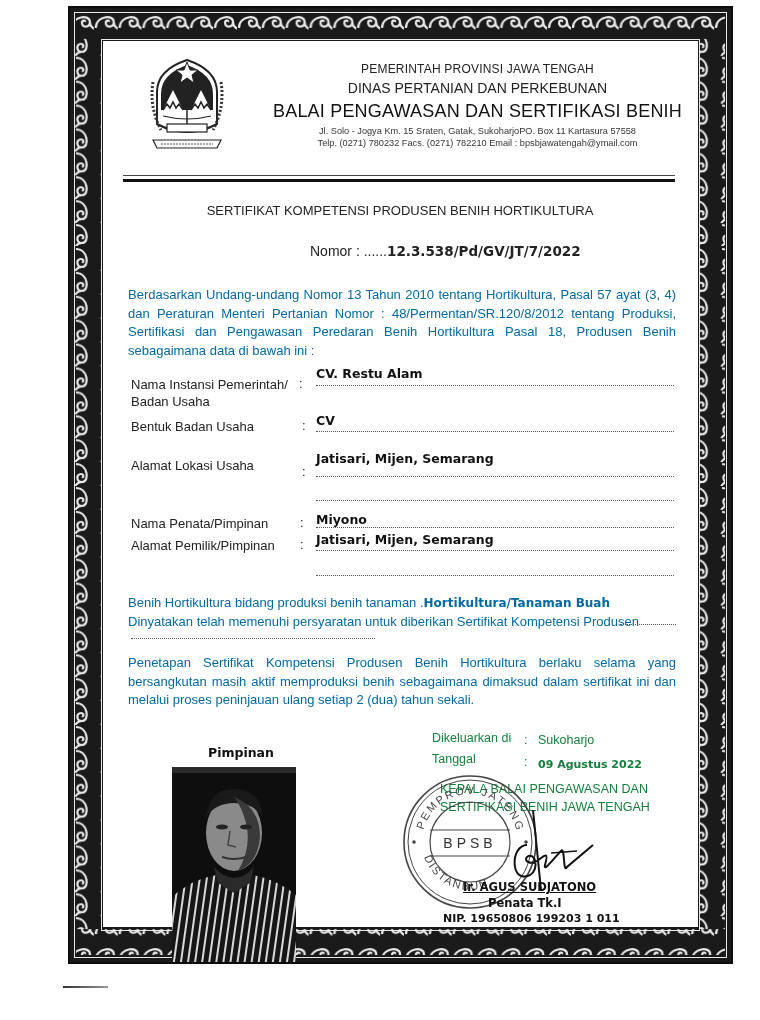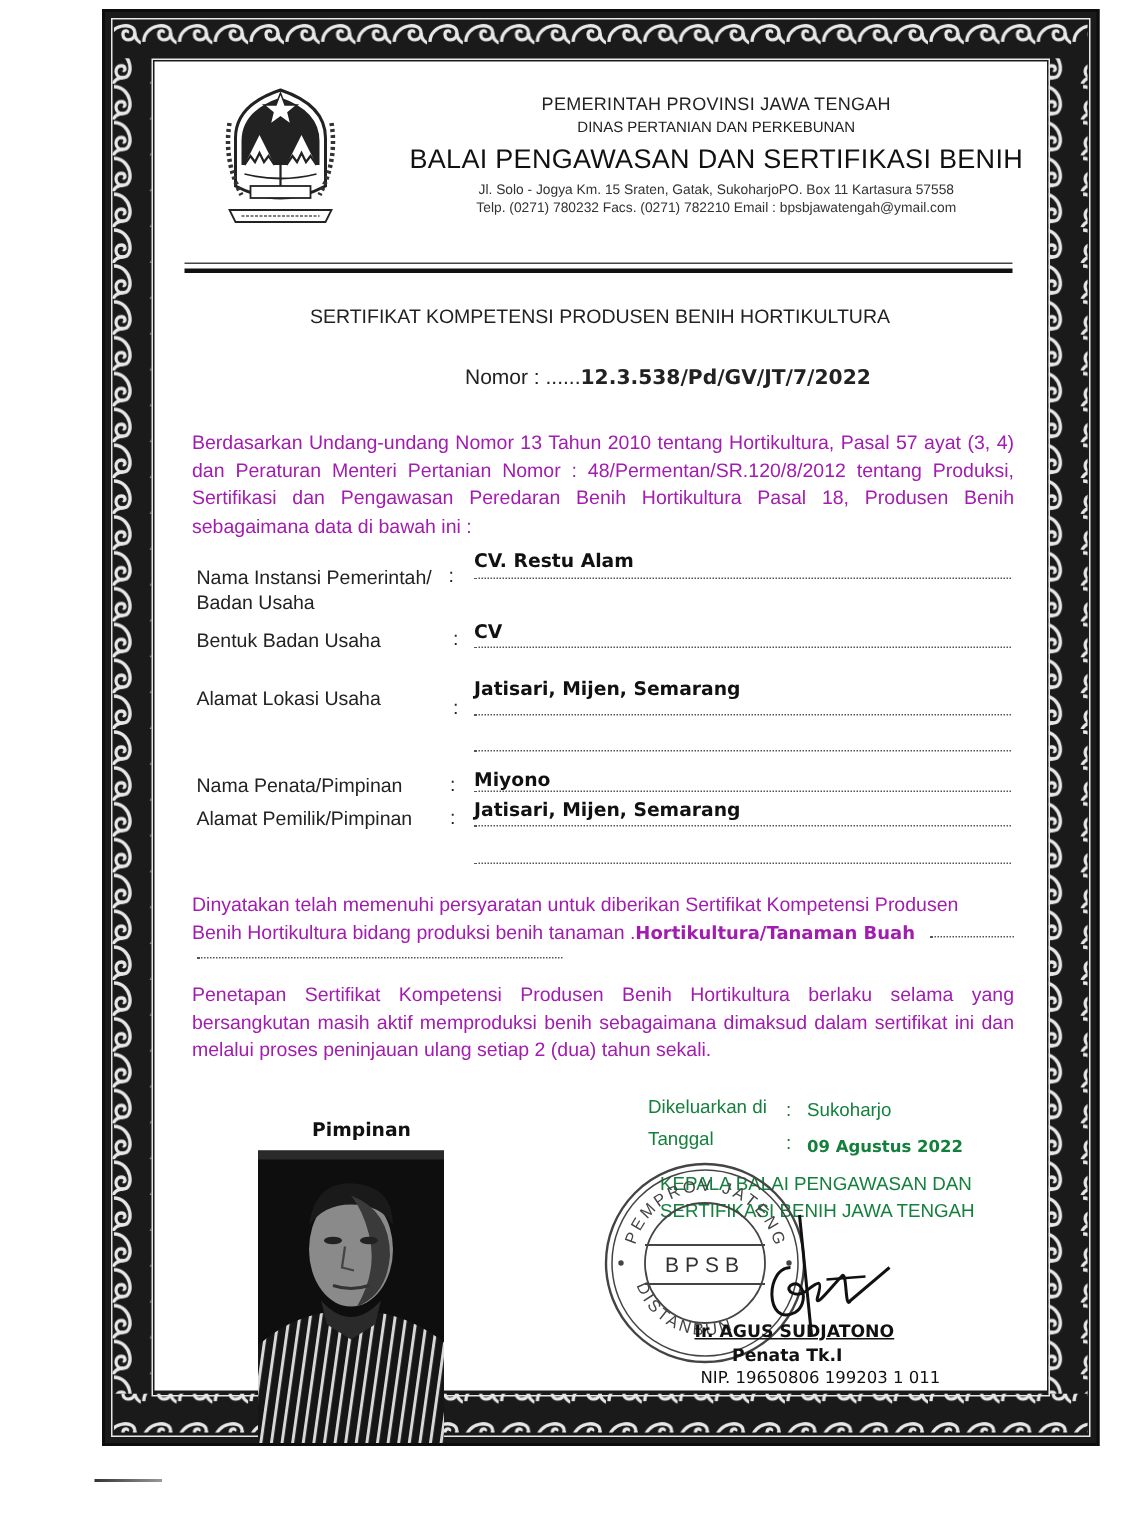--- a/index.html
+++ b/index.html
@@ -20,43 +20,43 @@
     position: absolute; left: 31px; top: 31px; right: 31px; bottom: 31px;
     border: 1.5px solid #e8e8e8;
   }
   .paper {
     position: absolute; left: 103px; top: 41px; width: 595px; height: 886px;
     background: #ffffff;
   }
   .logo { position: absolute; left: 147px; top: 52px; width: 80px; height: 102px; }
   .kop { position: absolute; left: 255px; top: 62px; width: 445px; text-align: center; }
   .kop .l1 { font-size: 12px; letter-spacing: 0.2px; color: #222; }
-  .kop .l2 { font-size: 10px; margin-top: 4px; color: #222; }
+  .kop .l2 { font-size: 14px; margin-top: 4px; color: #222; }
   .kop .l3 { font-size: 18px; margin-top: 5px; color: #111; letter-spacing: 0.2px; }
   .kop .l4 { font-size: 9.2px; margin-top: 4px; color: #333; }
   .kop .l5 { font-size: 9.2px; margin-top: 2px; color: #333; }
   .rule1 { position: absolute; left: 123px; top: 175px; width: 552px; height: 1px; background: #444; }
   .rule2 { position: absolute; left: 123px; top: 179px; width: 552px; height: 3px; background: #111; }
   .title { position: absolute; left: 110px; top: 203px; width: 580px; text-align: center; font-size: 13px; color: #222; }
   .nomor { position: absolute; left: 310px; top: 243px; font-size: 14px; color: #222; }
   .nomor b { font-family: "DejaVu Sans", sans-serif; font-size: 13.5px; font-weight: bold; }
-  .para { position: absolute; left: 128px; width: 548px; font-size: 13px; line-height: 18.5px; text-align: justify; color: #a21caf; }
+  .para { position: absolute; left: 128px; width: 548px; font-size: 13px; line-height: 18.5px; text-align: justify; color: #0369a1; }
   .field-label { position: absolute; left: 131px; font-size: 13px; color: #222; line-height: 18px; }
   .colon { position: absolute; font-size: 13px; color: #222; }
   .field-value { position: absolute; left: 316px; font-family: "DejaVu Sans", sans-serif; font-weight: bold; font-size: 12.5px; color: #111; }
   .dots { position: absolute; height: 0; border-bottom: 1.5px dotted #555; }
   .bold-inline { font-family: "DejaVu Sans", sans-serif; font-weight: bold; font-size: 12px; }
   .sign-block { position: absolute; font-size: 12.5px; color: #15803d; }
   .photo-caption { position: absolute; left: 208px; top: 745px; font-family: "DejaVu Sans", sans-serif; font-weight: bold; font-size: 12.5px; color: #111; }
   .photo { position: absolute; left: 172px; top: 767px; width: 124px; height: 195px; background: #111; overflow: hidden; }
   .stamp { position: absolute; left: 400px; top: 772px; width: 140px; height: 140px; }
   .signature { position: absolute; left: 505px; top: 805px; width: 90px; height: 90px; }
   .official-name { position: absolute; left: 463px; top: 880px; font-family: "DejaVu Sans", sans-serif; font-weight: bold; font-size: 11.5px; text-decoration: underline; color: #111; }
   .official-rank { position: absolute; left: 488px; top: 896px; font-family: "DejaVu Sans", sans-serif; font-weight: bold; font-size: 11.5px; color: #111; }
-  .official-nip { position: absolute; left: 467px; top: 912px; font-family: "DejaVu Sans", sans-serif; font-weight: normal; font-size: 11px; color: #111; }
+  .official-nip { position: absolute; left: 443px; top: 912px; font-family: "DejaVu Sans", sans-serif; font-weight: bold; font-size: 11px; color: #111; }
   .scan-mark { position: absolute; left: 63px; top: 986px; width: 45px; height: 2px; background: linear-gradient(90deg, #333, #999); }
 </style>
 </head>
 <body>
 
 <div class="frame-outer">
   <svg class="frame-pattern" viewBox="0 0 665 958" preserveAspectRatio="none">
     <defs>
       <pattern id="waveH" x="0" y="0" width="24" height="26" patternUnits="userSpaceOnUse">
         <path d="M2 20 C2 8, 20 6, 20 14 C20 20, 12 20, 12 15 C12 12, 16 12, 15 14" fill="none" stroke="#e8e8e8" stroke-width="2.2"></path>
@@ -134,24 +134,24 @@
 <div class="field-value" style="top:512px;">Miyono</div>
 <div class="dots" style="left:316px; top:527px; width:358px;"></div>
 
 <div class="field-label" style="top:537px;">Alamat Pemilik/Pimpinan</div>
 <div class="colon" style="left:300px; top:537px;">:</div>
 <div class="field-value" style="top:532px;">Jatisari, Mijen, Semarang</div>
 <div class="dots" style="left:316px; top:550px; width:358px;"></div>
 <div class="dots" style="left:316px; top:575px; width:358px;"></div>
 
 <div class="para" style="top:594px; text-align:left;">
-  <div>Dinyatakan telah memenuhi persyaratan untuk diberikan Sertifikat Kompetensi Produsen</div>
   <div style="white-space:nowrap;">
     <span>Benih Hortikultura bidang produksi benih tanaman .</span><span class="bold-inline">Hortikultura/Tanaman Buah</span>
   </div>
+  <div>Dinyatakan telah memenuhi persyaratan untuk diberikan Sertifikat Kompetensi Produsen</div>
 </div>
 <div class="dots" style="left:620px; top:624px; width:56px;"></div>
 <div class="dots" style="left:131px; top:638px; width:244px;"></div>
 
 <div class="para" style="top:654px;">Penetapan Sertifikat Kompetensi Produsen Benih Hortikultura berlaku selama yang bersangkutan masih aktif memproduksi benih sebagaimana dimaksud dalam sertifikat ini dan melalui proses peninjauan ulang setiap 2 (dua) tahun sekali.</div>
 
 <div class="sign-block" style="left:432px; top:731px;">Dikeluarkan di</div>
 <div class="sign-block" style="left:524px; top:733px;">:</div>
 <div class="sign-block" style="left:538px; top:733px;">Sukoharjo</div>
 <div class="sign-block" style="left:432px; top:752px;">Tanggal</div>

